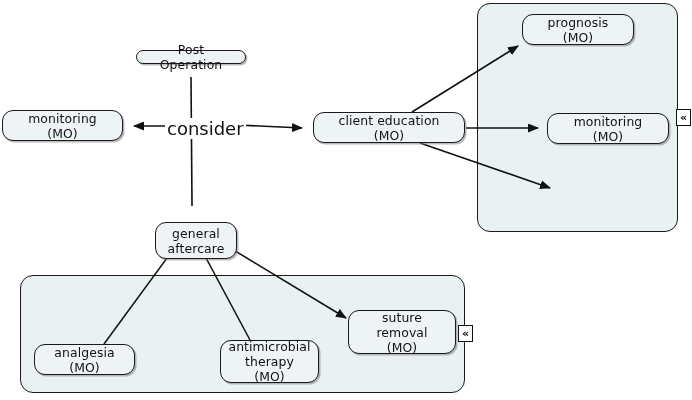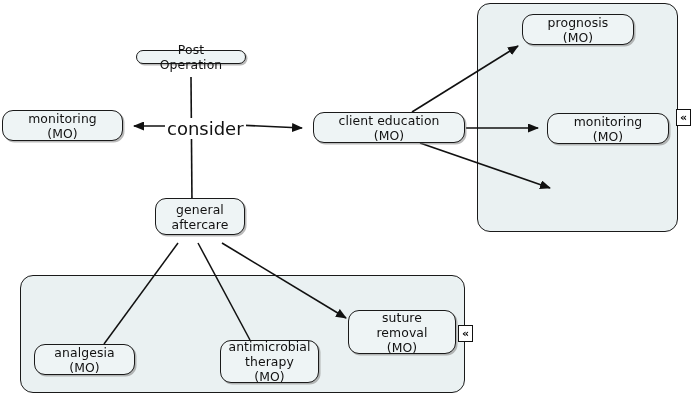--- a/index.html
+++ b/index.html
@@ -88,21 +88,21 @@
   </svg>
 
   <div class="edge-label" style="left:165px;top:118px;">consider</div>
 
   <div class="node" style="left:136px;top:50px;width:110px;height:14px;">Post Operation</div>
 
   <div class="node" style="left:2px;top:110px;width:121px;height:31px;">monitoring (MO)</div>
 
   <div class="node" style="left:313px;top:112px;width:152px;height:31px;">client education (MO)</div>
 
-  <div class="node" style="left:155px;top:198px;width:90px;height:37px;">general
+  <div class="node" style="left:155px;top:222px;width:82px;height:37px;">general
 aftercare</div>
 
   <div class="node" style="left:522px;top:14px;width:112px;height:31px;">prognosis (MO)</div>
 
   <div class="node" style="left:547px;top:113px;width:122px;height:31px;">monitoring (MO)</div>
 
 
   <div class="node" style="left:34px;top:344px;width:101px;height:31px;">analgesia (MO)</div>
 
   <div class="node" style="left:220px;top:340px;width:99px;height:43px;">antimicrobial

